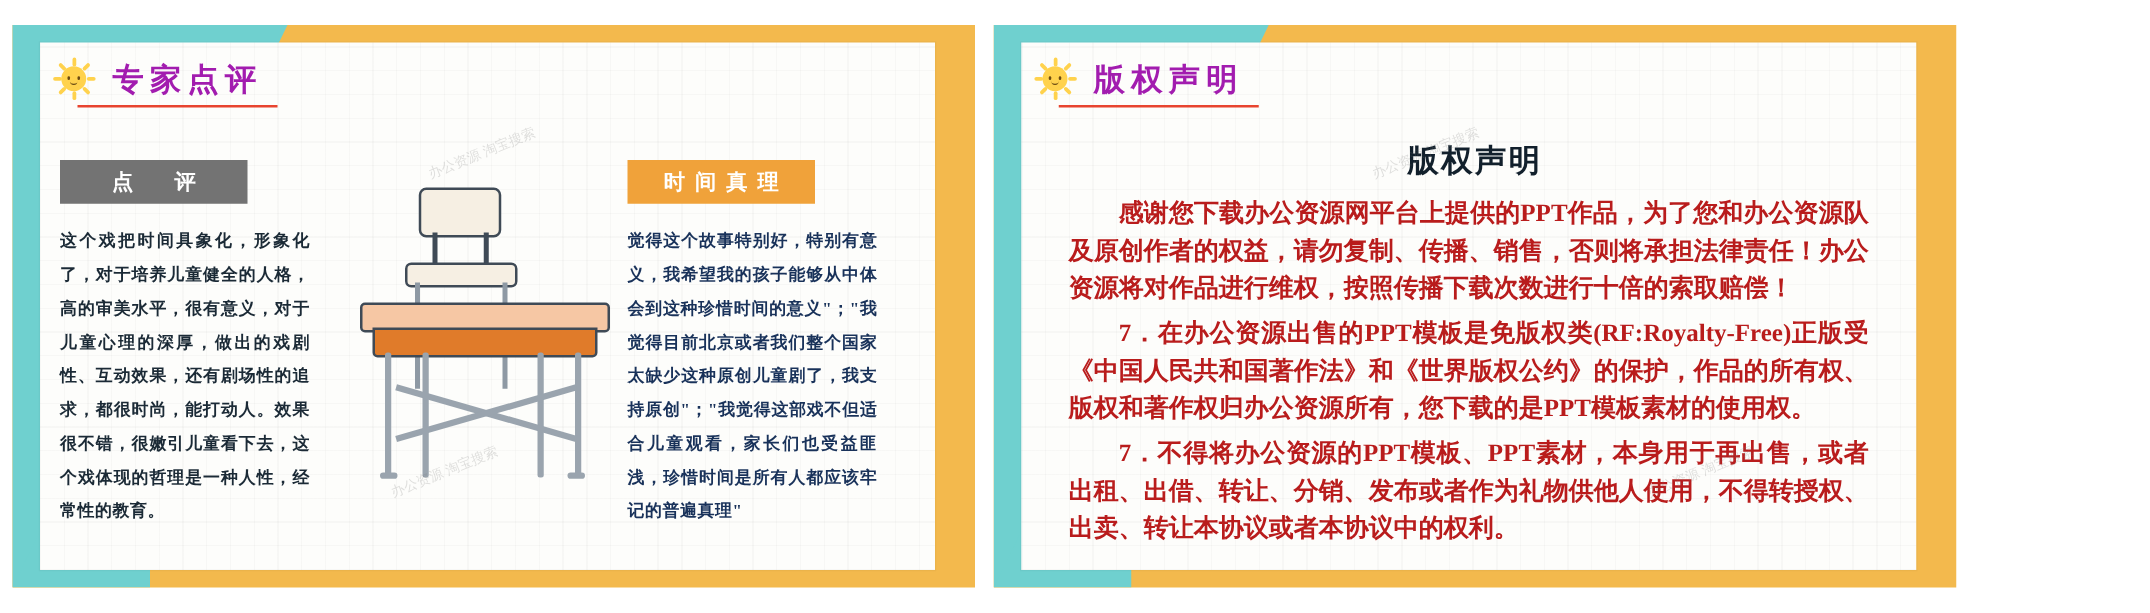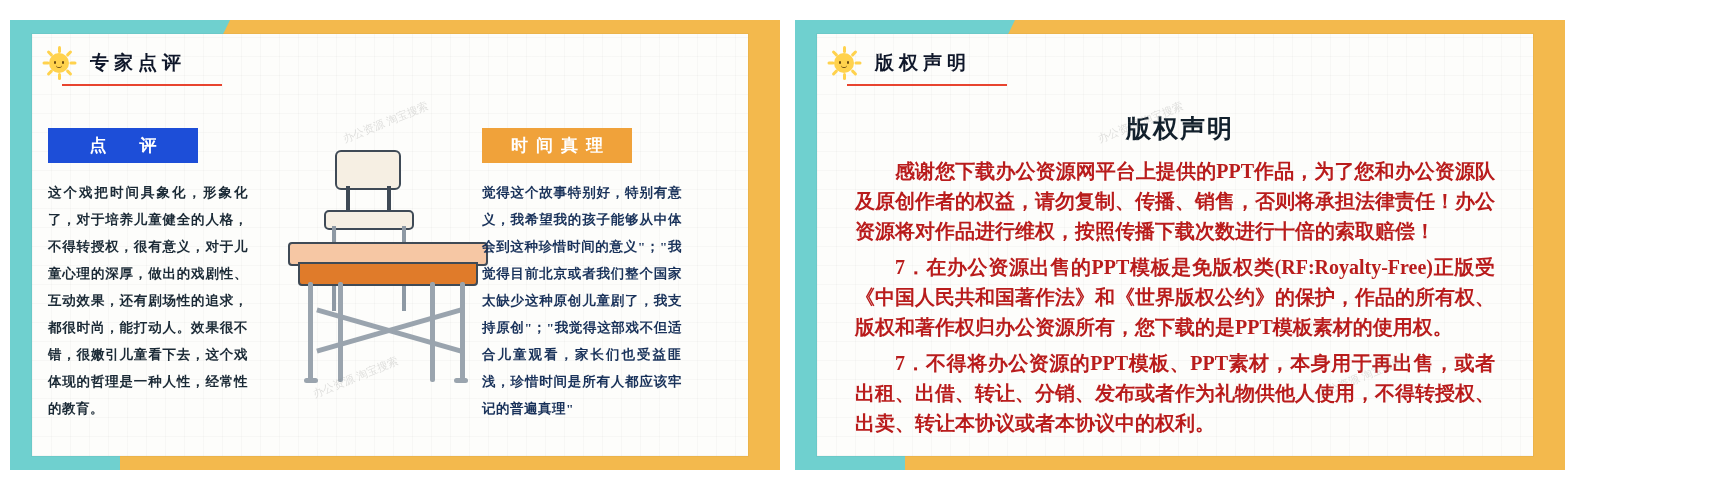--- a/index.html
+++ b/index.html
@@ -106,53 +106,53 @@
   .sun .mouth {
     position: absolute;
     left: 3px; top: 3px;
     width: 6px; height: 3px;
     border-bottom: 1.6px solid #6b4b12;
     border-radius: 0 0 6px 6px;
   }
   .title-text {
     font-family: Liberation Serif, serif;
     font-weight: bold;
-    font-size: 19px;
-    color: #0f172a;
+    font-size: 25px;
+    color: #a21caf;
     letter-spacing: 5px;
   }
   .title-underline {
     position: absolute;
     left: 52px; top: 64px;
     width: 160px; height: 2px;
     background: #e8442f;
   }
 
   
   .col {
     position: absolute;
     top: 108px;
     width: 200px;
   }
   .col-left { left: 38px; }
-  .col-right { left: 472px; }
+  .col-right { left: 492px; }
 
   .tag {
     display: inline-block;
     color: #ffffff;
     font-family: "Liberation Serif", serif;
     font-weight: bold;
     font-size: 17px;
     padding: 6px 0;
     width: 150px;
     text-align: center;
     letter-spacing: 8px;
     text-indent: 8px;
   }
-  .tag-teal { background: #1d4ed8; }
+  .tag-teal { background: #737373; }
   .tag-orange { background: #f0a23a; }
 
   .body-text {
     margin-top: 16px;
     font-family: "Liberation Serif", serif;
     font-size: 13.5px;
     line-height: 27px;
     color: #1b2a36;
     font-weight: bold;
     letter-spacing: 0.5px;
@@ -310,21 +310,21 @@
           <div class="eye r"></div>
           <div class="mouth"></div>
         </div>
       </div>
       <div class="title-text">专家点评</div>
     </div>
     <div class="title-underline"></div>
 
     <div class="col col-left">
       <div class="tag tag-teal">点　评</div>
-      <div class="body-text">这个戏把时间具象化，形象化了，对于培养儿童健全的人格，不得转授权，很有意义，对于儿童心理的深厚，做出的戏剧性、互动效果，还有剧场性的追求，都很时尚，能打动人。效果很不错，很嫩引儿童看下去，这个戏体现的哲理是一种人性，经常性的教育。</div>
+      <div class="body-text">这个戏把时间具象化，形象化了，对于培养儿童健全的人格，高的审美水平，很有意义，对于儿童心理的深厚，做出的戏剧性、互动效果，还有剧场性的追求，都很时尚，能打动人。效果很不错，很嫩引儿童看下去，这个戏体现的哲理是一种人性，经常性的教育。</div>
     </div>
 
     <div class="desk">
       <div class="chair-back"></div>
       <div class="chair-post-l"></div>
       <div class="chair-post-r"></div>
       <div class="chair-seat"></div>
       <div class="chair-leg a"></div>
       <div class="chair-leg b"></div>
       <div class="desk-top"></div>

